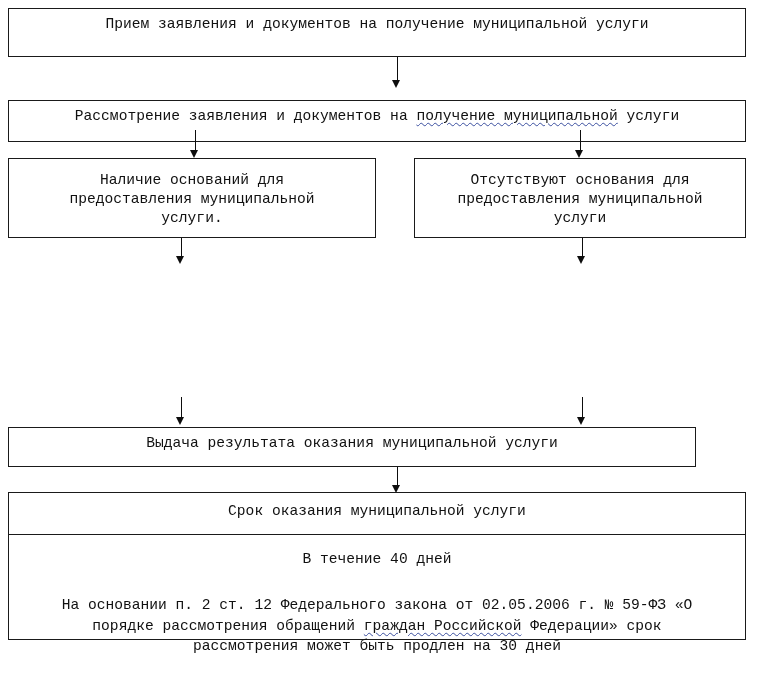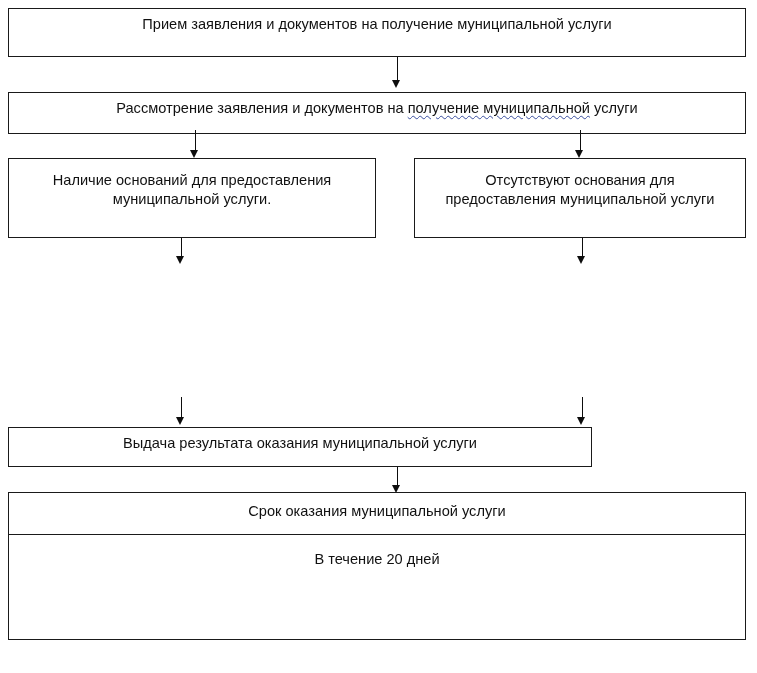--- a/index.html
+++ b/index.html
@@ -5,21 +5,21 @@
   html, body {
     margin: 0;
     padding: 0;
     background: #ffffff;
   }
   #page {
     position: relative;
     width: 757px;
     height: 673px;
     background: #ffffff;
-    font-family: Liberation Sans, sans-serif;
+    font-family: Liberation Mono, monospace;
     overflow: hidden;
   }
   .box {
     position: absolute;
     box-sizing: border-box;
     border: 1px solid #1a1a1a;
     background: #ffffff;
     color: #000000;
   }
   .box-inner {
@@ -78,21 +78,21 @@
 
   <div class="box" style="left:8px; top:8px; width:738px; height:49px;">
     <div class="box-inner">Прием заявления и документов на получение муниципальной услуги</div>
   </div>
 
   <div class="arrow" style="left:397px; top:57px; height:31px;">
     <div class="shaft" style="height:24px;"></div>
     <div class="head" style="top:23px;"></div>
   </div>
 
-  <div class="box" style="left:8px; top:92px; width:738px; height:42px;">
+  <div class="box" style="left:8px; top:100px; width:738px; height:42px;">
     <div class="box-inner">
       <span>Рассмотрение заявления и документов на </span><span class="squiggle">получение  муниципальной</span><span> услуги</span>
     </div>
   </div>
 
   <div class="arrow" style="left:195px; top:130px; height:30px;">
     <div class="shaft" style="height:21px;"></div>
     <div class="head" style="top:20px;"></div>
   </div>
 
@@ -124,28 +124,31 @@
   <div class="arrow" style="left:181px; top:397px; height:30px;">
     <div class="shaft" style="height:21px;"></div>
     <div class="head" style="top:20px;"></div>
   </div>
 
   <div class="arrow" style="left:582px; top:397px; height:30px;">
     <div class="shaft" style="height:21px;"></div>
     <div class="head" style="top:20px;"></div>
   </div>
 
-  <div class="box" style="left:8px; top:427px; width:584px; height:40px;">
+  <div class="box" style="left:8px; top:427px; width:688px; height:40px;">
     <div class="box-inner">Выдача результата оказания муниципальной услуги</div>
   </div>
 
   <div class="arrow" style="left:397px; top:467px; height:27px;">
     <div class="shaft" style="height:19px;"></div>
     <div class="head" style="top:18px;"></div>
   </div>
 
   <div class="box" style="left:8px; top:492px; width:738px; height:148px;">
     <div class="box-inner" style="padding-top:9px; height:32px;">Срок оказания муниципальной услуги</div>
     <div class="divider" style="top:41px;"></div>
-    <div class="box-inner" style="padding-top:12px;">В течение 20 дней</div>
+    <div class="box-inner" style="padding-top:12px;">В течение 40 дней</div>
+    <div class="box-inner" style="padding-top:22px; padding-left:30px; padding-right:30px; line-height:1.42;">
+      <span>На основании п. 2 ст. 12 Федерального закона от 02.05.2006 г. № 59-ФЗ «О порядке рассмотрения обращений </span><span class="squiggle">граждан  Российской</span><span> Федерации» срок рассмотрения может быть продлен на 30 дней</span>
+    </div>
   </div>
 
 </div>
 
 </body></html>

